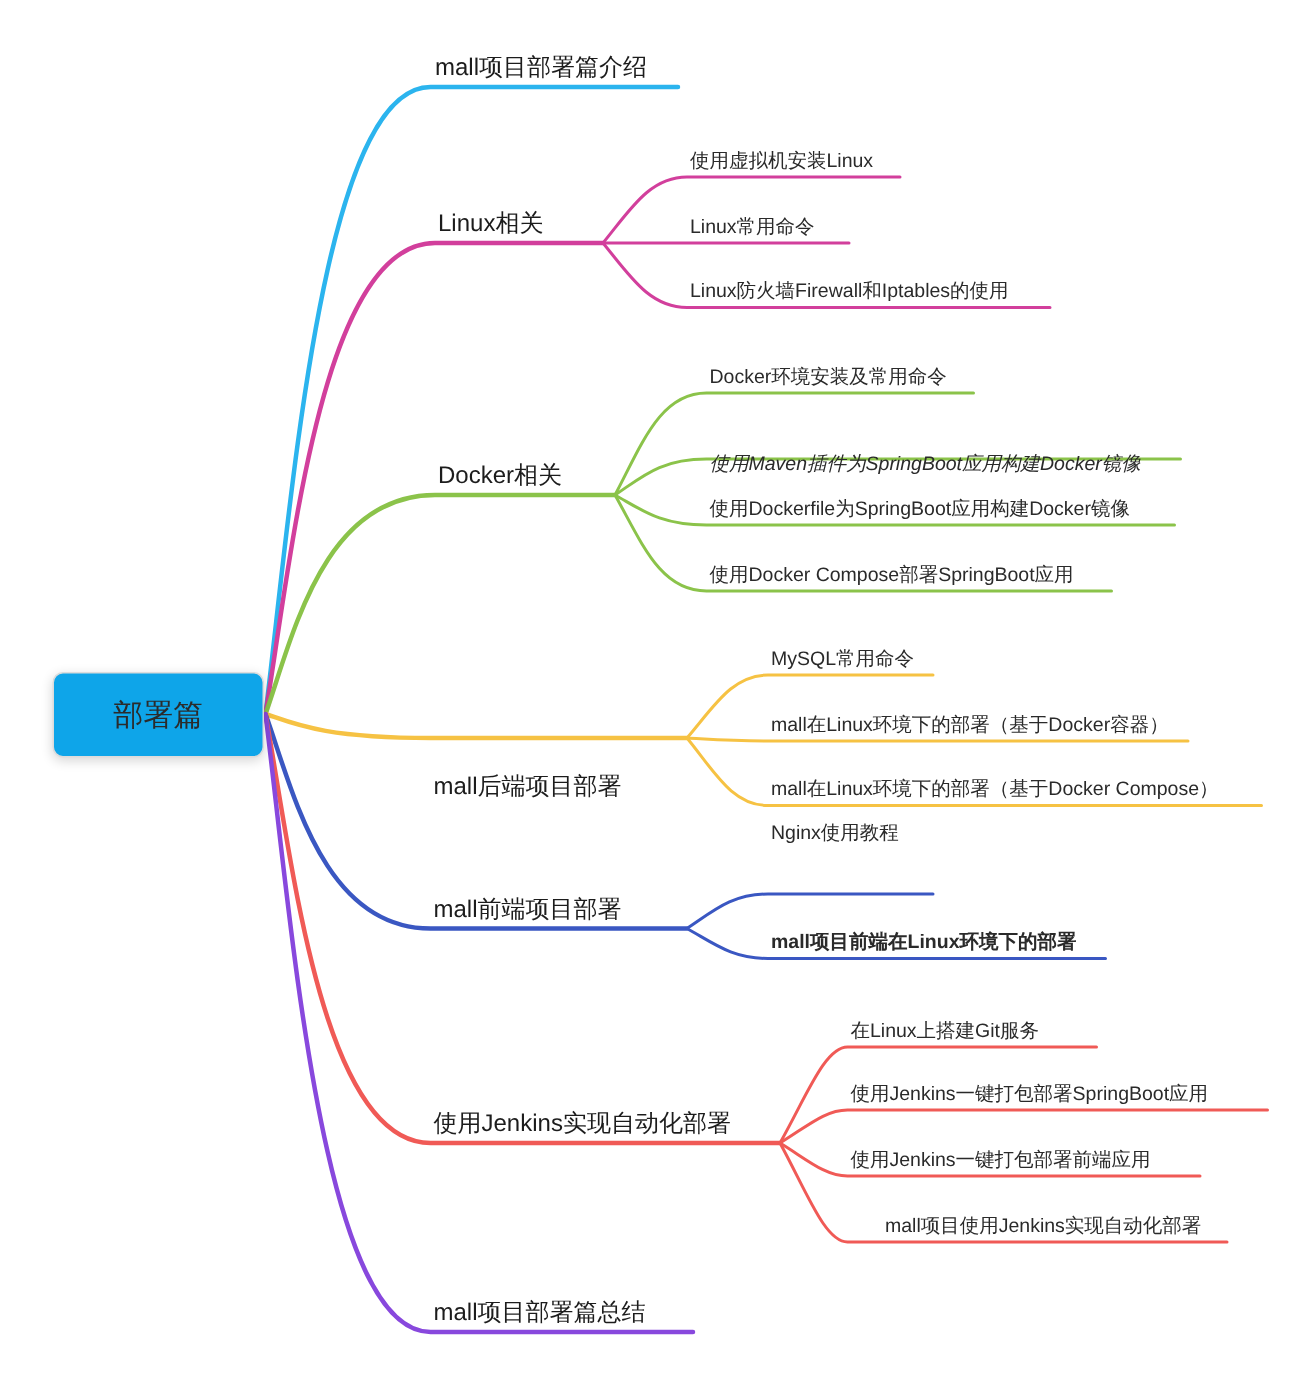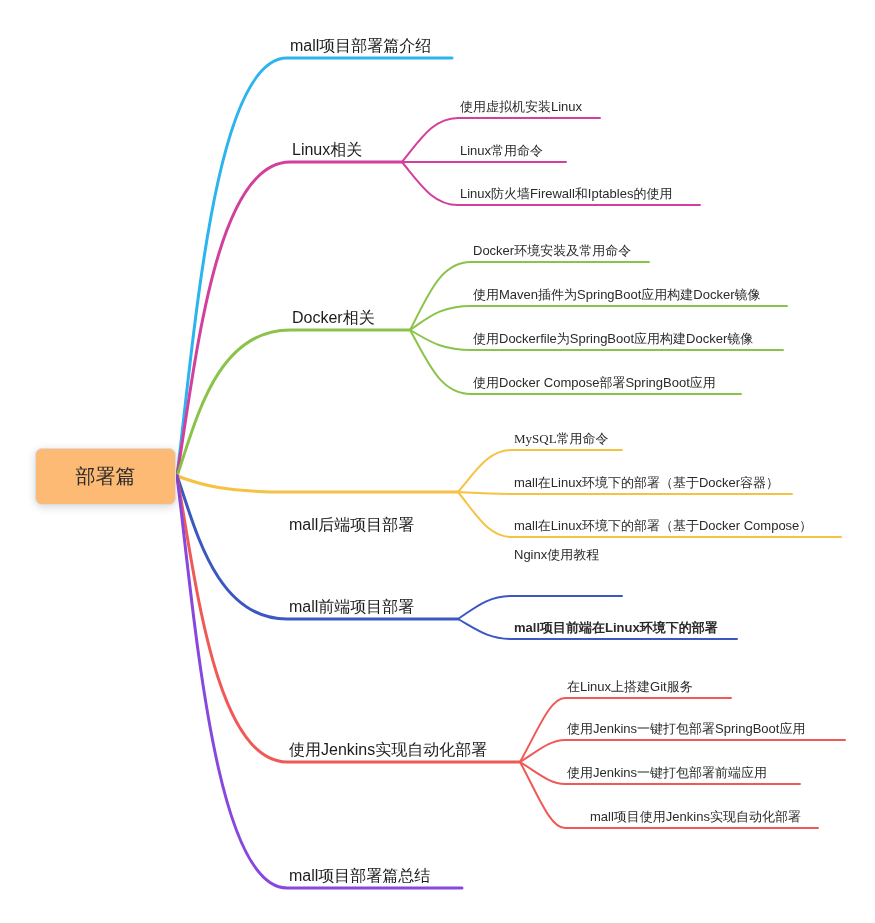--- a/index.html
+++ b/index.html
@@ -8,21 +8,21 @@
   .canvas { position:relative; width:875px; height:923px; background:#ffffff; overflow:hidden; }
   .connectors { position:absolute; left:0; top:0; }
   .connectors path { fill:none; stroke-linecap:round; }
   .lvl1 { stroke-width:3; }
   .lvl2 { stroke-width:2; }
   .label { position:absolute; white-space:nowrap; cursor:default; }
   .n1 { font-size:16px; height:25px; line-height:25px; color:#1c1c1c; }
   .n2 { font-size:13px; height:22px; line-height:22px; color:#2a2a2a; }
   .root {
     position:absolute; left:35px; top:448px; width:141px; height:57px;
-    background:#fdba74; border:1px solid #dcdcdc; border-radius:7px;
+    background:#0ea5e9; border:1px solid #dcdcdc; border-radius:7px;
     box-shadow:0 2px 8px rgba(0,0,0,0.16);
     display:flex; align-items:center; justify-content:center;
     font-size:20px; color:#2b2b2b;
   }
 </style>
 </head>
 <body>
 
 <div class="canvas">
 
@@ -68,25 +68,25 @@
   <div class="label n1" style="left:289px; top:467px;margin-top:45px;">mall后端项目部署</div>
   <div class="label n1" style="left:289px; top:594px;">mall前端项目部署</div>
   <div class="label n1" style="left:289px; top:737px;">使用Jenkins实现自动化部署</div>
   <div class="label n1" style="left:289px; top:863px;">mall项目部署篇总结</div>
 
   <div class="label n2" style="left:460px; top:96px;">使用虚拟机安装Linux</div>
   <div class="label n2" style="left:460px; top:140px;">Linux常用命令</div>
   <div class="label n2" style="left:460px; top:183px;">Linux防火墙Firewall和Iptables的使用</div>
 
   <div class="label n2" style="left:473px; top:240px;">Docker环境安装及常用命令</div>
-  <div class="label n2" style="left:473px; top:284px;">使用Maven插件为SpringBoot应用构建Docker镜像</div>
+  <div class="label n2" style="left:473px; top:298px;font-style:italic;">使用Maven插件为SpringBoot应用构建Docker镜像</div>
   <div class="label n2" style="left:473px; top:328px;">使用Dockerfile为SpringBoot应用构建Docker镜像</div>
   <div class="label n2" style="left:473px; top:372px;">使用Docker Compose部署SpringBoot应用</div>
 
-  <div class="label n2" style="left:514px; top:428px;font-family:Liberation Serif, serif;">MySQL常用命令</div>
+  <div class="label n2" style="left:514px; top:428px;">MySQL常用命令</div>
   <div class="label n2" style="left:514px; top:472px;">mall在Linux环境下的部署（基于Docker容器）</div>
   <div class="label n2" style="left:514px; top:515px;">mall在Linux环境下的部署（基于Docker Compose）</div>
 
   <div class="label n2" style="left:514px; top:544px;">Nginx使用教程</div>
   <div class="label n2" style="left:514px; top:617px;font-weight:bold;">mall项目前端在Linux环境下的部署</div>
 
   <div class="label n2" style="left:567px; top:676px;">在Linux上搭建Git服务</div>
   <div class="label n2" style="left:567px; top:762px;">使用Jenkins一键打包部署前端应用</div>
   <div class="label n2" style="left:567px; top:718px;">使用Jenkins一键打包部署SpringBoot应用</div>
   <div class="label n2" style="left:567px; top:806px;margin-left:23px;">mall项目使用Jenkins实现自动化部署</div>

